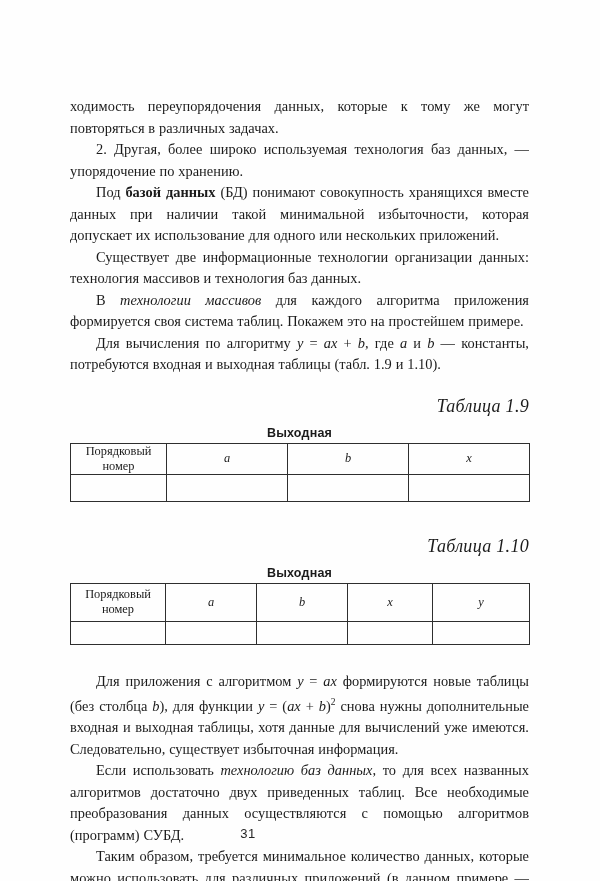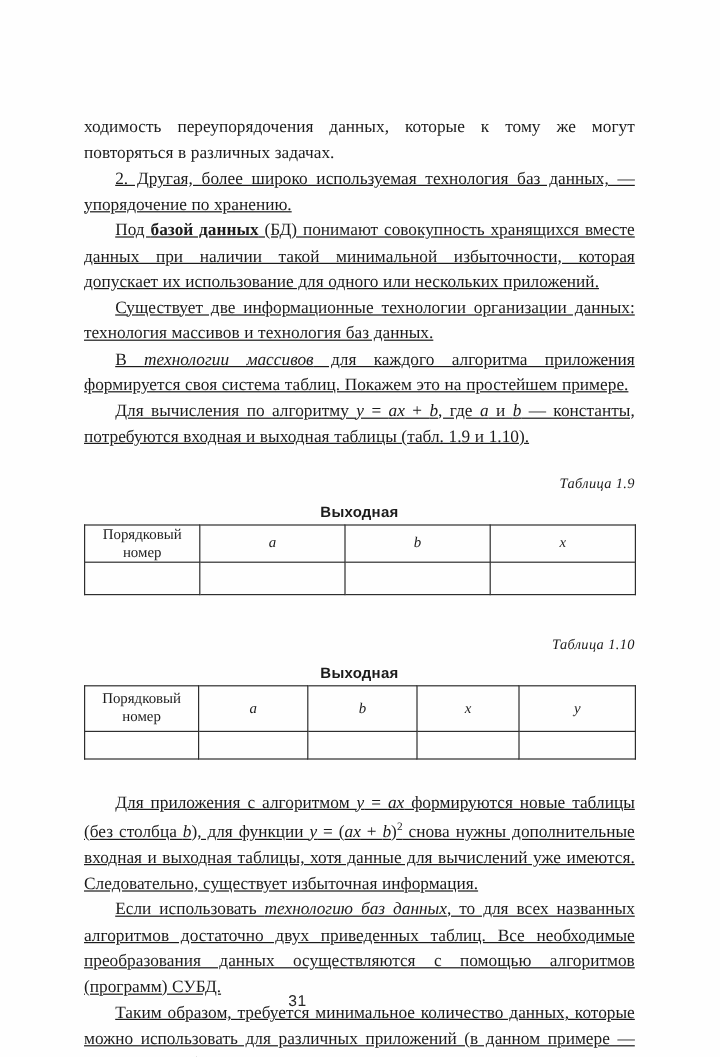--- a/index.html
+++ b/index.html
@@ -33,33 +33,33 @@
 
   p.para {
     margin: 0;
     font-size: 14.4px;
     line-height: 21.5px;
     text-align: justify;
     text-justify: inter-word;
     letter-spacing: 0.02px;
     word-spacing: 0.2px;
   }
-  p.indent { text-indent: 26px; text-decoration: underline; }
+  p.indent { text-indent: 26px; }
 
   .b { font-weight: bold; }
   .i { font-style: italic; }
   .math { font-style: italic; }
   .mathup { font-style: normal; }
   sup.sq { font-size: 9.5px; vertical-align: super; font-style: normal; }
 
   
   .tbl-block { margin-top: 12px; }
 
   .tbl-label {
-    font-size: 12px;
+    font-size: 18px;
     font-style: italic;
     text-align: right;
     letter-spacing: 0.3px;
     margin: 0 0 9px 0;
   }
   .tbl-title {
     font-family: "Liberation Sans", "DejaVu Sans", sans-serif;
     font-weight: bold;
     font-size: 12.5px;
     text-align: center;

